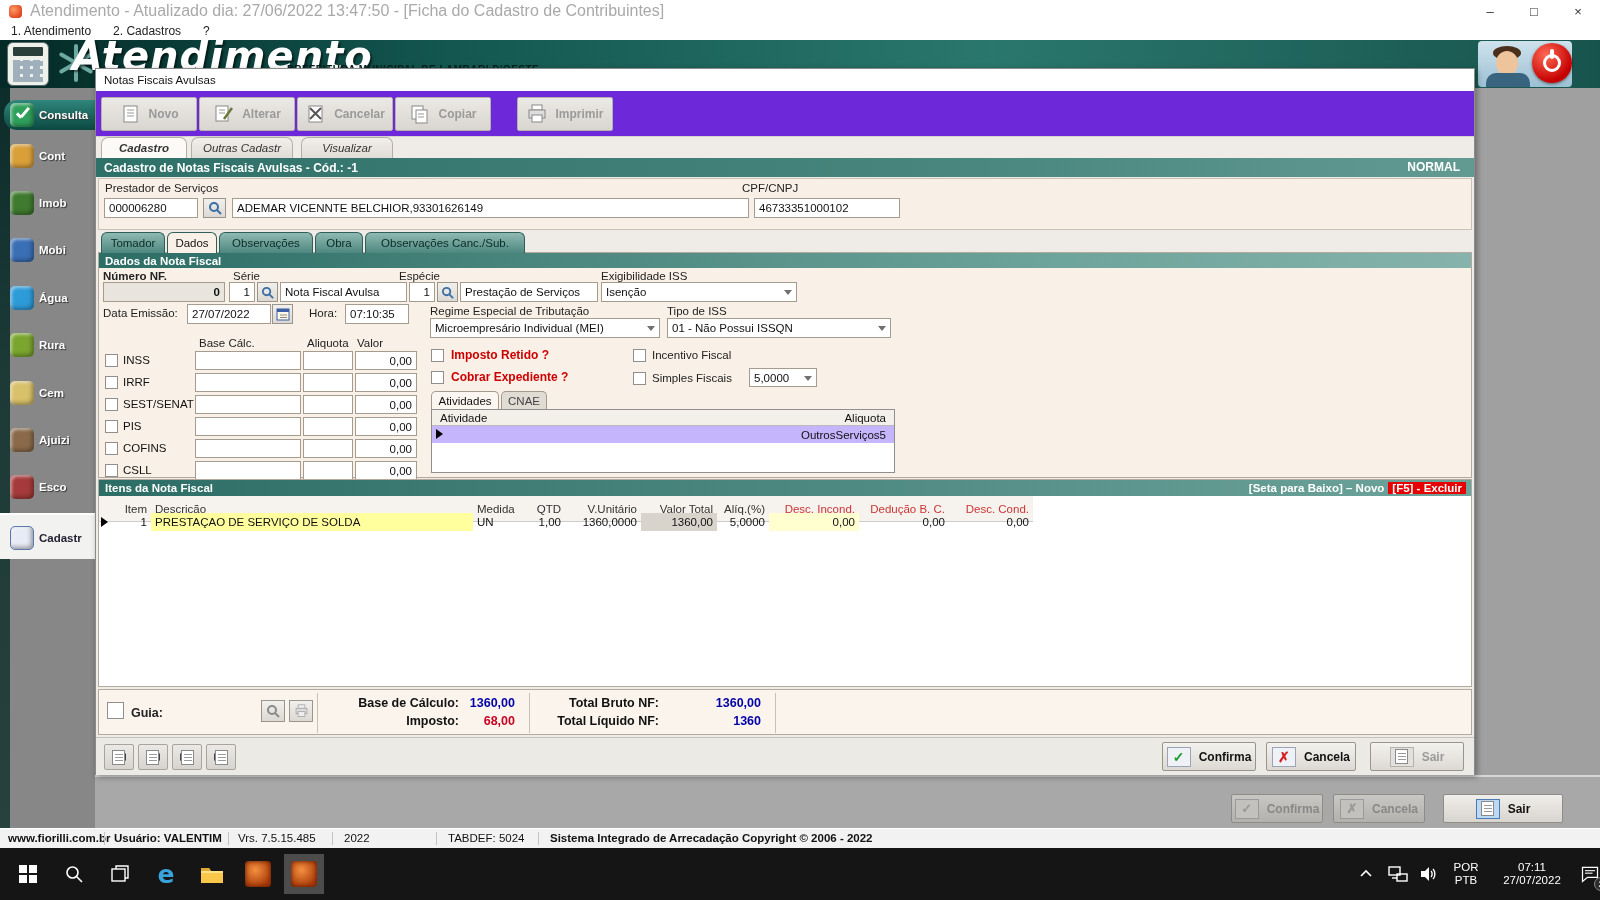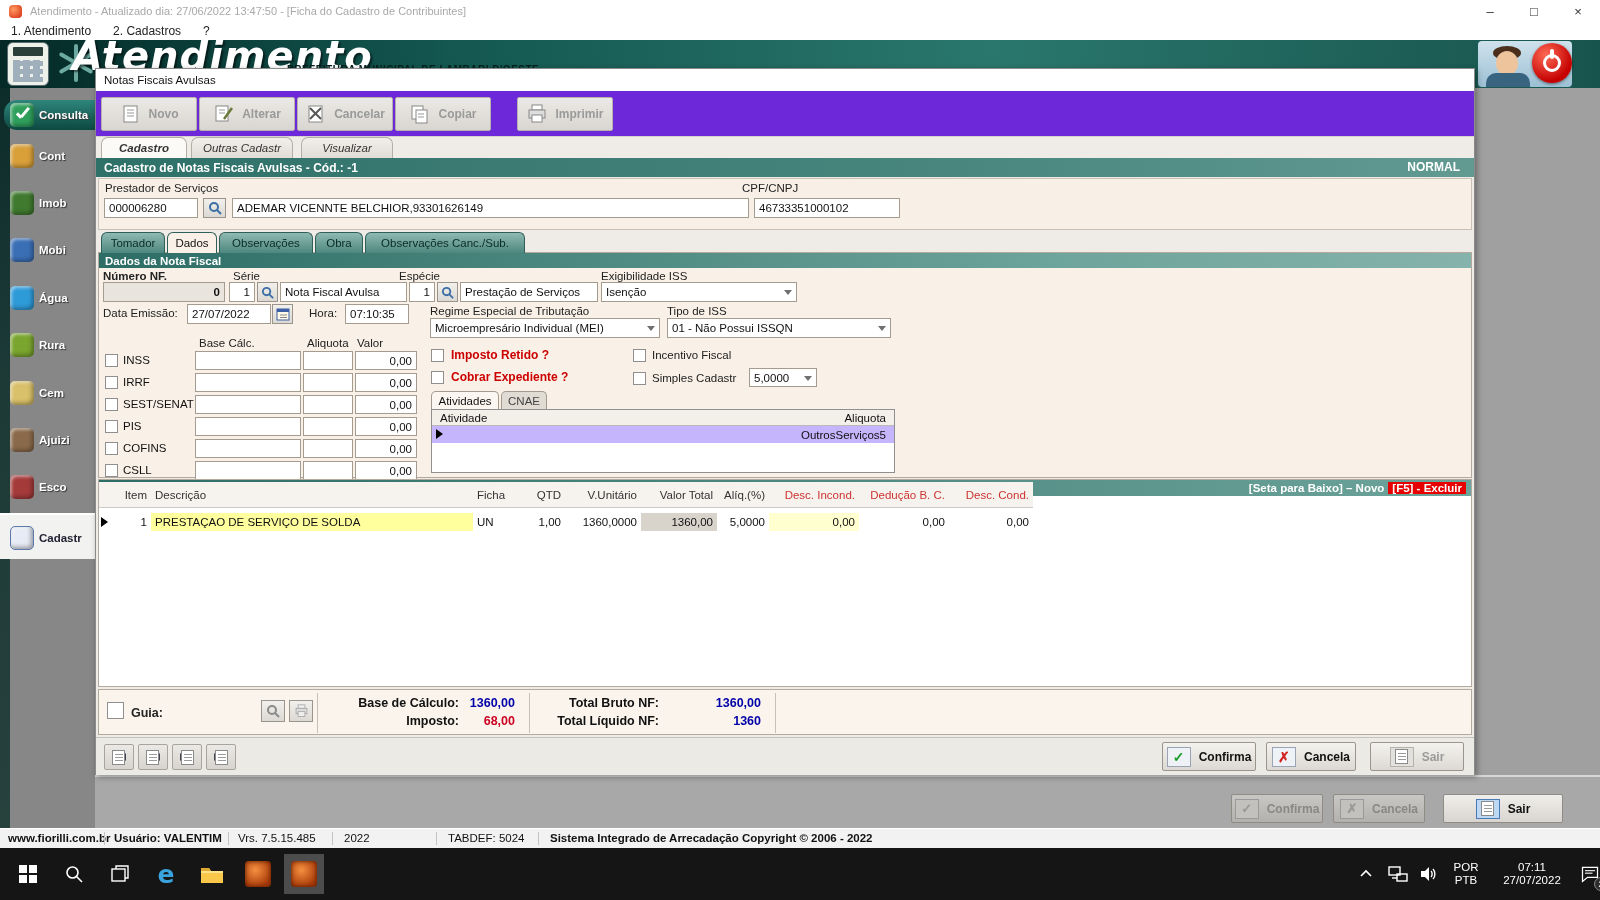--- a/index.html
+++ b/index.html
@@ -2,21 +2,21 @@
 <html><head>
 <meta charset="utf-8">
 <style>
 *{box-sizing:border-box;margin:0;padding:0}
 body{font-family:"Liberation Sans",sans-serif;background:#555}
 .screen{position:relative;width:1600px;height:900px;overflow:hidden;background:#9f9f9f;font-size:11.5px;color:#111}
 
 
 .titlebar{position:absolute;left:0;top:0;width:1600px;height:22px;background:#fff;display:flex;align-items:center;z-index:10}
 .app-ico{width:13px;height:13px;border-radius:4px;background:radial-gradient(circle at 35% 35%,#ff9a60,#d42a10);margin:0 8px 0 9px;flex:none}
-.title-text{color:#a9a9a9;font-size:11px;white-space:nowrap}
+.title-text{color:#a9a9a9;font-size:16px;white-space:nowrap}
 .win-controls{position:absolute;right:0;top:0;height:22px;display:flex}
 .win-btn{width:44px;height:22px;display:flex;align-items:center;justify-content:center;color:#333;font-size:13px}
 
 
 .menubar{position:absolute;left:0;top:22px;width:1600px;height:18px;background:#fff;display:flex;align-items:center;z-index:10}
 .menu-item{padding:0 11px;font-size:12px;color:#222;white-space:nowrap}
 
 
 .banner{position:absolute;left:0;top:40px;width:1600px;height:48px;background:linear-gradient(90deg,#042926,#135750 28%,#2a776d 62%,#17544d);z-index:1}
 .calc-ico{position:absolute;left:7px;top:2px;width:42px;height:44px;background:#eef0ea;border:1px solid #5a6a70;border-radius:6px}
@@ -100,21 +100,21 @@
 .atab.off{background:#e0dbd3;color:#444}
 .ativ-table{position:absolute;left:332px;top:156px;width:464px;height:64px;background:#fff;border:1px solid #8f8f8f}
 .ativ-hrow{height:16px;background:#f3f0ea;border-bottom:1px solid #bbb;display:flex;align-items:center;justify-content:space-between;padding:0 8px}
 .ativ-drow{height:17px;background:#c4b5fd;display:flex;align-items:center;justify-content:flex-end;padding:0 8px 0 18px;position:relative}
 .marker{width:0;height:0;border-left:7px solid #000;border-top:5px solid transparent;border-bottom:5px solid transparent}
 .ativ-drow .marker{position:absolute;left:4px;top:3px}
 .itens{position:absolute;left:2px;top:410px;width:1374px;height:208px;background:#fff;border:1px solid #b3aa9d}
 .itens-hdr{position:absolute;left:0;top:0;width:100%;height:16px;background:linear-gradient(90deg,#2c6d65,#4f8a82 55%,#6da49b);display:flex;align-items:center;justify-content:space-between;padding:0 5px 0 6px;color:#fff;font-weight:bold;font-size:11.5px}
 .hint-red{background:#e60000;color:#fff;padding:0 4px;margin-left:4px}
 .ith,.itr{position:absolute;left:0;display:flex;font-size:11.5px}
-.ith{top:2px;height:26px;background:#f6f3ee;border-bottom:1px solid #ccc;align-items:center;color:#333}
+.ith{top:16px;height:26px;background:#f6f3ee;border-bottom:1px solid #ccc;align-items:center;color:#333}
 .itr{top:33px;height:18px;align-items:center}
 .c{padding:0 4px;overflow:hidden;white-space:nowrap;height:100%;display:flex;align-items:center}
 .c0{width:16px;padding:0 2px}
 .c1{width:36px;justify-content:flex-end}
 .c2{width:322px}
 .c3{width:50px}
 .c4{width:42px;justify-content:flex-end}
 .c5{width:76px;justify-content:flex-end}
 .c6{width:76px;justify-content:flex-end}
 .c7{width:52px;justify-content:flex-end}
@@ -501,21 +501,21 @@
           </div>
       </div>
 
       <span class="cb" style="left:332px;top:96px"></span>
       <span class="lbl b red" style="left:352px;top:95px;font-size:12px">Imposto Retido ?</span>
       <span class="cb" style="left:534px;top:96px"></span>
       <span class="lbl" style="left:553px;top:96px">Incentivo Fiscal</span>
       <span class="cb" style="left:332px;top:118px"></span>
       <span class="lbl b red" style="left:352px;top:117px;font-size:12px">Cobrar Expediente ?</span>
       <span class="cb" style="left:534px;top:119px"></span>
-      <span class="lbl" style="left:553px;top:119px">Simples Cadastr</span>
+      <span class="lbl" style="left:553px;top:119px">Simples Fiscais</span>
       <div class="inp sel" style="left:650px;top:115px;width:68px;height:19px">
         <span>5,0000</span>
           <span class="chev"></span>
       </div>
 
       <div class="atab active" style="left:332px;top:138px;width:68px">
           <span>Atividades</span>
         </div>
       <div class="atab off" style="left:402px;top:138px;width:46px">
           <span>CNAE</span>
@@ -537,21 +537,21 @@
       <div class="itens-hdr">
         <span>Itens da Nota Fiscal</span>
         <span>
           <span>[Seta para Baixo] – Novo</span><span class="hint-red">[F5] - Excluir</span>
         </span>
       </div>
       <div class="ith">
         <span class="c c0"></span>
         <span class="c c1">Item</span>
         <span class="c c2">Descrição</span>
-        <span class="c c3">Ficha</span>
+        <span class="c c3">Medida</span>
         <span class="c c4">QTD</span>
         <span class="c c5">V.Unitário</span>
         <span class="c c6">Valor Total</span>
         <span class="c c7">Alíq.(%)</span>
         <span class="c c8 redh">Desc. Incond.</span>
         <span class="c c9 redh">Dedução B. C.</span>
         <span class="c c10 redh">Desc. Cond.</span>
       </div>
       <div class="itr">
         <span class="c c0">

